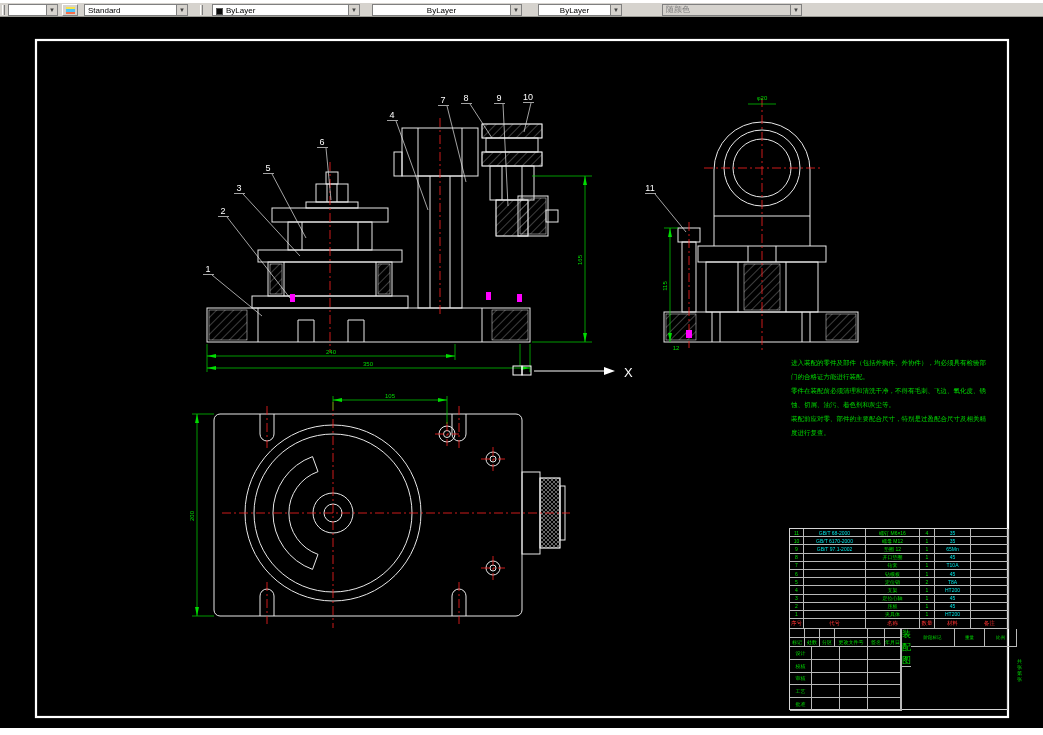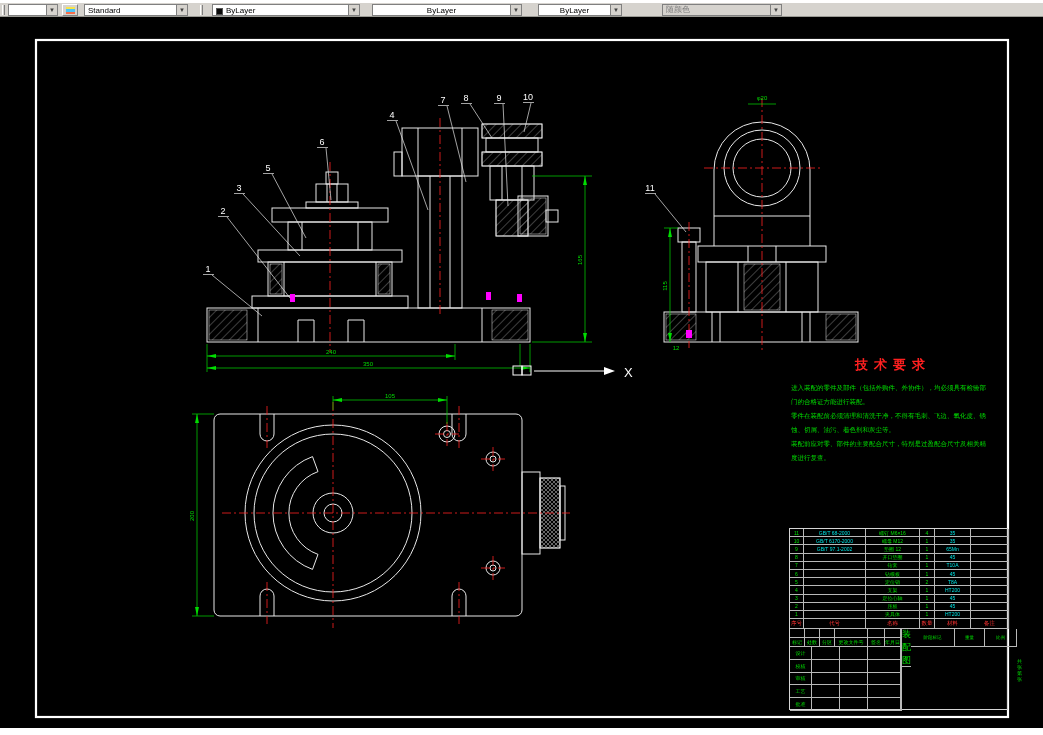--- a/index.html
+++ b/index.html
@@ -280,21 +280,20 @@
   <g>
     <rect x="513" y="366" width="9" height="9" fill="none" stroke="#ffffff" stroke-width="1"></rect>
     <rect x="522" y="366" width="9" height="9" fill="none" stroke="#ffffff" stroke-width="1"></rect>
     <line x1="534" y1="371" x2="604" y2="371" stroke="#ffffff" stroke-width="1"></line>
     <path d="M604,367 L615,371 L604,375 Z" fill="#ffffff"></path>
     <text x="624" y="377" fill="#ffffff" font-size="13">X</text>
   </g>
 </svg>
 
 <div class="techreq">
-  <div class="tr-title">技术要求</div>
   <div class="tr-line">进入装配的零件及部件（包括外购件、外协件），均必须具有检验部</div>
   <div class="tr-line">门的合格证方能进行装配。</div>
   <div class="tr-line">零件在装配前必须清理和清洗干净，不得有毛刺、飞边、氧化皮、锈</div>
   <div class="tr-line">蚀、切屑、油污、着色剂和灰尘等。</div>
   <div class="tr-line">装配前应对零、部件的主要配合尺寸，特别是过盈配合尺寸及相关精</div>
   <div class="tr-line">度进行复查。</div>
 </div>
 
 <div class="bom">
   <div id="bom-parts">
@@ -479,18 +478,18 @@
     <span class="arr">▼</span>
   </div>
   <div class="combo" style="left:372px;width:150px">
     <span class="lbl center">ByLayer</span>
     <span class="arr">▼</span>
   </div>
   <div class="combo" style="left:538px;width:84px">
     <span class="lbl center">ByLayer</span>
     <span class="arr">▼</span>
   </div>
-  <div class="combo disabled" style="left:662px;width:120px">
+  <div class="combo disabled" style="left:662px;width:140px">
     <span class="lbl">随颜色</span>
     <span class="arr">▼</span>
   </div>
 </div>
 <div class="bottomstrip"></div>
 
 </body></html>

